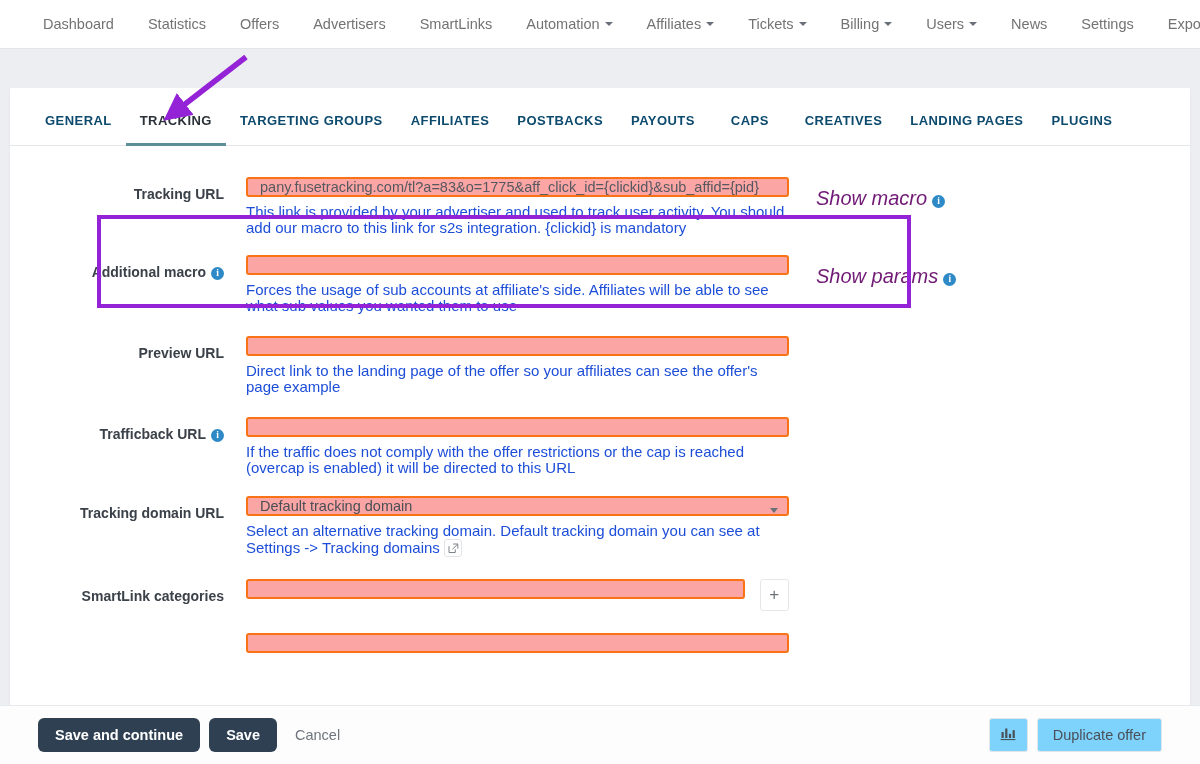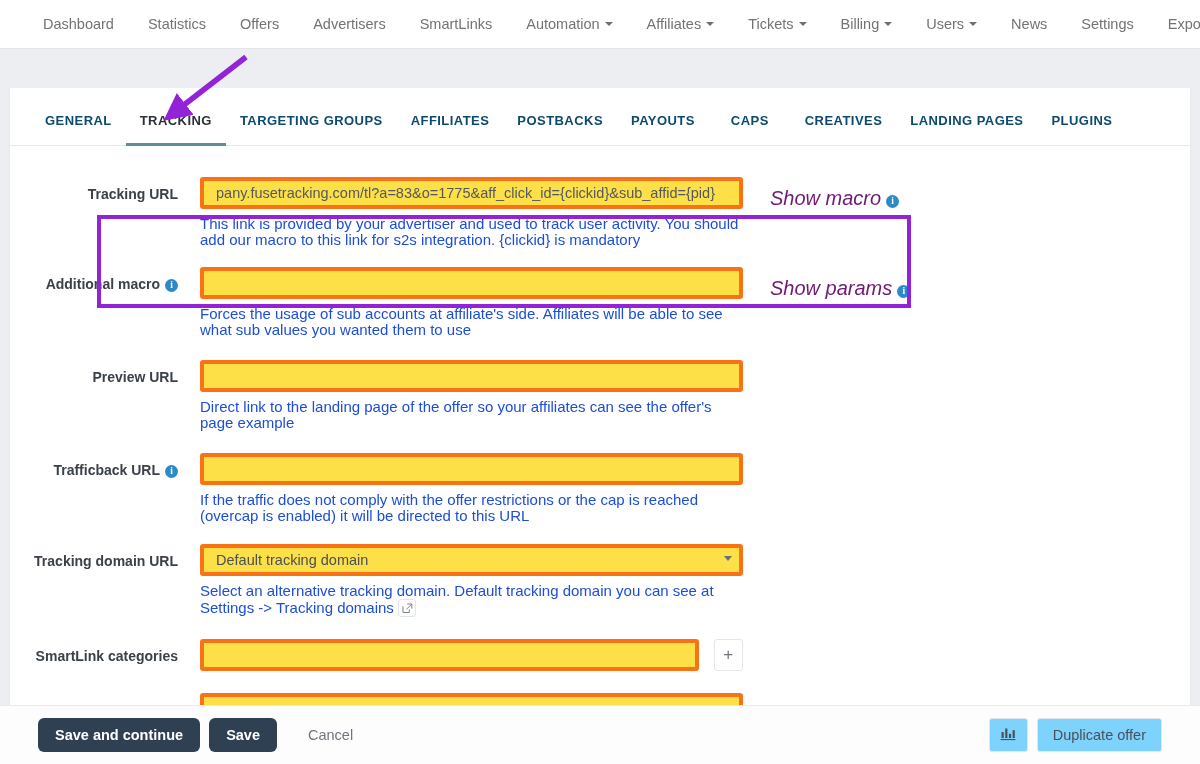--- a/index.html
+++ b/index.html
@@ -90,42 +90,43 @@
   .form-area {
     padding: 20px 0 0 0;
     position: relative;
     height: 618px;
     overflow: hidden;
   }
   .row {
     display: flex;
     align-items: flex-start;
     position: relative;
+    padding-left: 46px;
   }
   .row-label {
     width: 190px;
     text-align: right;
     padding-right: 22px;
     padding-top: 9px;
     font-weight: bold;
     font-size: 14px;
     color: #3b4149;
     white-space: nowrap;
   }
   .row-field { width: 543px; }
   .row-aside {
     padding-top: 10px;
     padding-left: 27px;
     white-space: nowrap;
   }
   .inp {
     width: 100%;
-    height: 32px;
-    border: 4px solid #f97316;
-    background: #fde047;
+    height: 20px;
+    border: 2px solid #f97316;
+    background: #fca5a5;
     border-radius: 3px;
     padding: 0 12px;
     font-family: "Liberation Sans", sans-serif;
     font-size: 14.5px;
     color: #55595f;
     outline: none;
     display: block;
   }
   .inp::placeholder { color: #b6bbc1; }
   select.inp {
@@ -239,21 +240,21 @@
     font-size: 14.5px;
     font-weight: bold;
     font-family: "Liberation Sans", sans-serif;
     cursor: pointer;
     margin-right: 9px;
   }
   .btn-link-cancel {
     color: #6f757c;
     font-size: 14.5px;
     cursor: pointer;
-    margin-left: 22px;
+    margin-left: 9px;
   }
   .footer-spacer { flex: 1; }
   .btn-ghost {
     background: #7dd3fc;
     border: 1px solid #e2e5e9;
     border-radius: 3px;
     height: 34px;
     padding: 0 15px;
     font-size: 14.5px;
     color: #4a5058;

